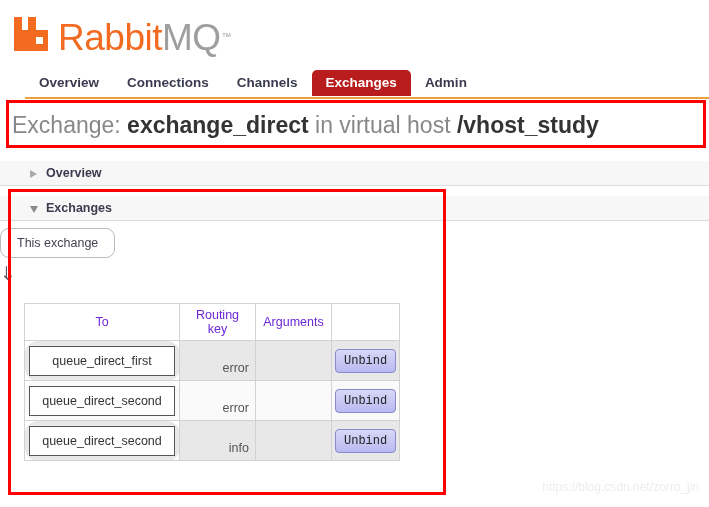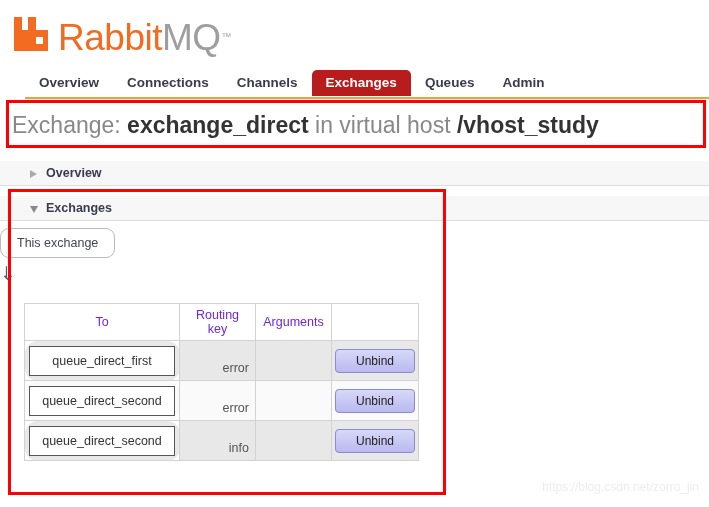--- a/index.html
+++ b/index.html
@@ -269,22 +269,22 @@
     text-align: center;
     padding: 3px;
   }
   .unbind-btn {
     display: inline-block;
     background: linear-gradient(#D8D8F8, #B9B9F0);
     border: 1px solid #8A8ACC;
     border-radius: 4px;
     color: #222222;
     font-size: 12px;
-    font-family: Liberation Sans, sans-serif;
-    padding: 4px 20px;
+    font-family: Liberation Mono, monospace;
+    padding: 4px 8px;
     cursor: pointer;
   }
 
   
   .annot {
     position: absolute;
     border: 3px solid #FF0000;
     box-sizing: border-box;
     pointer-events: none;
     z-index: 20;
@@ -318,21 +318,20 @@
   </div>
 </div>
 
 <div class="nav">
   <div class="nav-rule"></div>
   <div class="nav-inner">
     <div class="nav-tab">Overview</div>
     <div class="nav-tab">Connections</div>
     <div class="nav-tab">Channels</div>
     <div class="nav-tab active">Exchanges</div>
-    <div class="nav-tab">Queues</div>
     <div class="nav-tab">Admin</div>
   </div>
 </div>
 
 <div class="page-title">
   <span>Exchange:</span>
   <span class="strong">exchange_direct</span>
   <span>in virtual host</span>
   <span class="strong">/vhost_study</span>
 </div>

